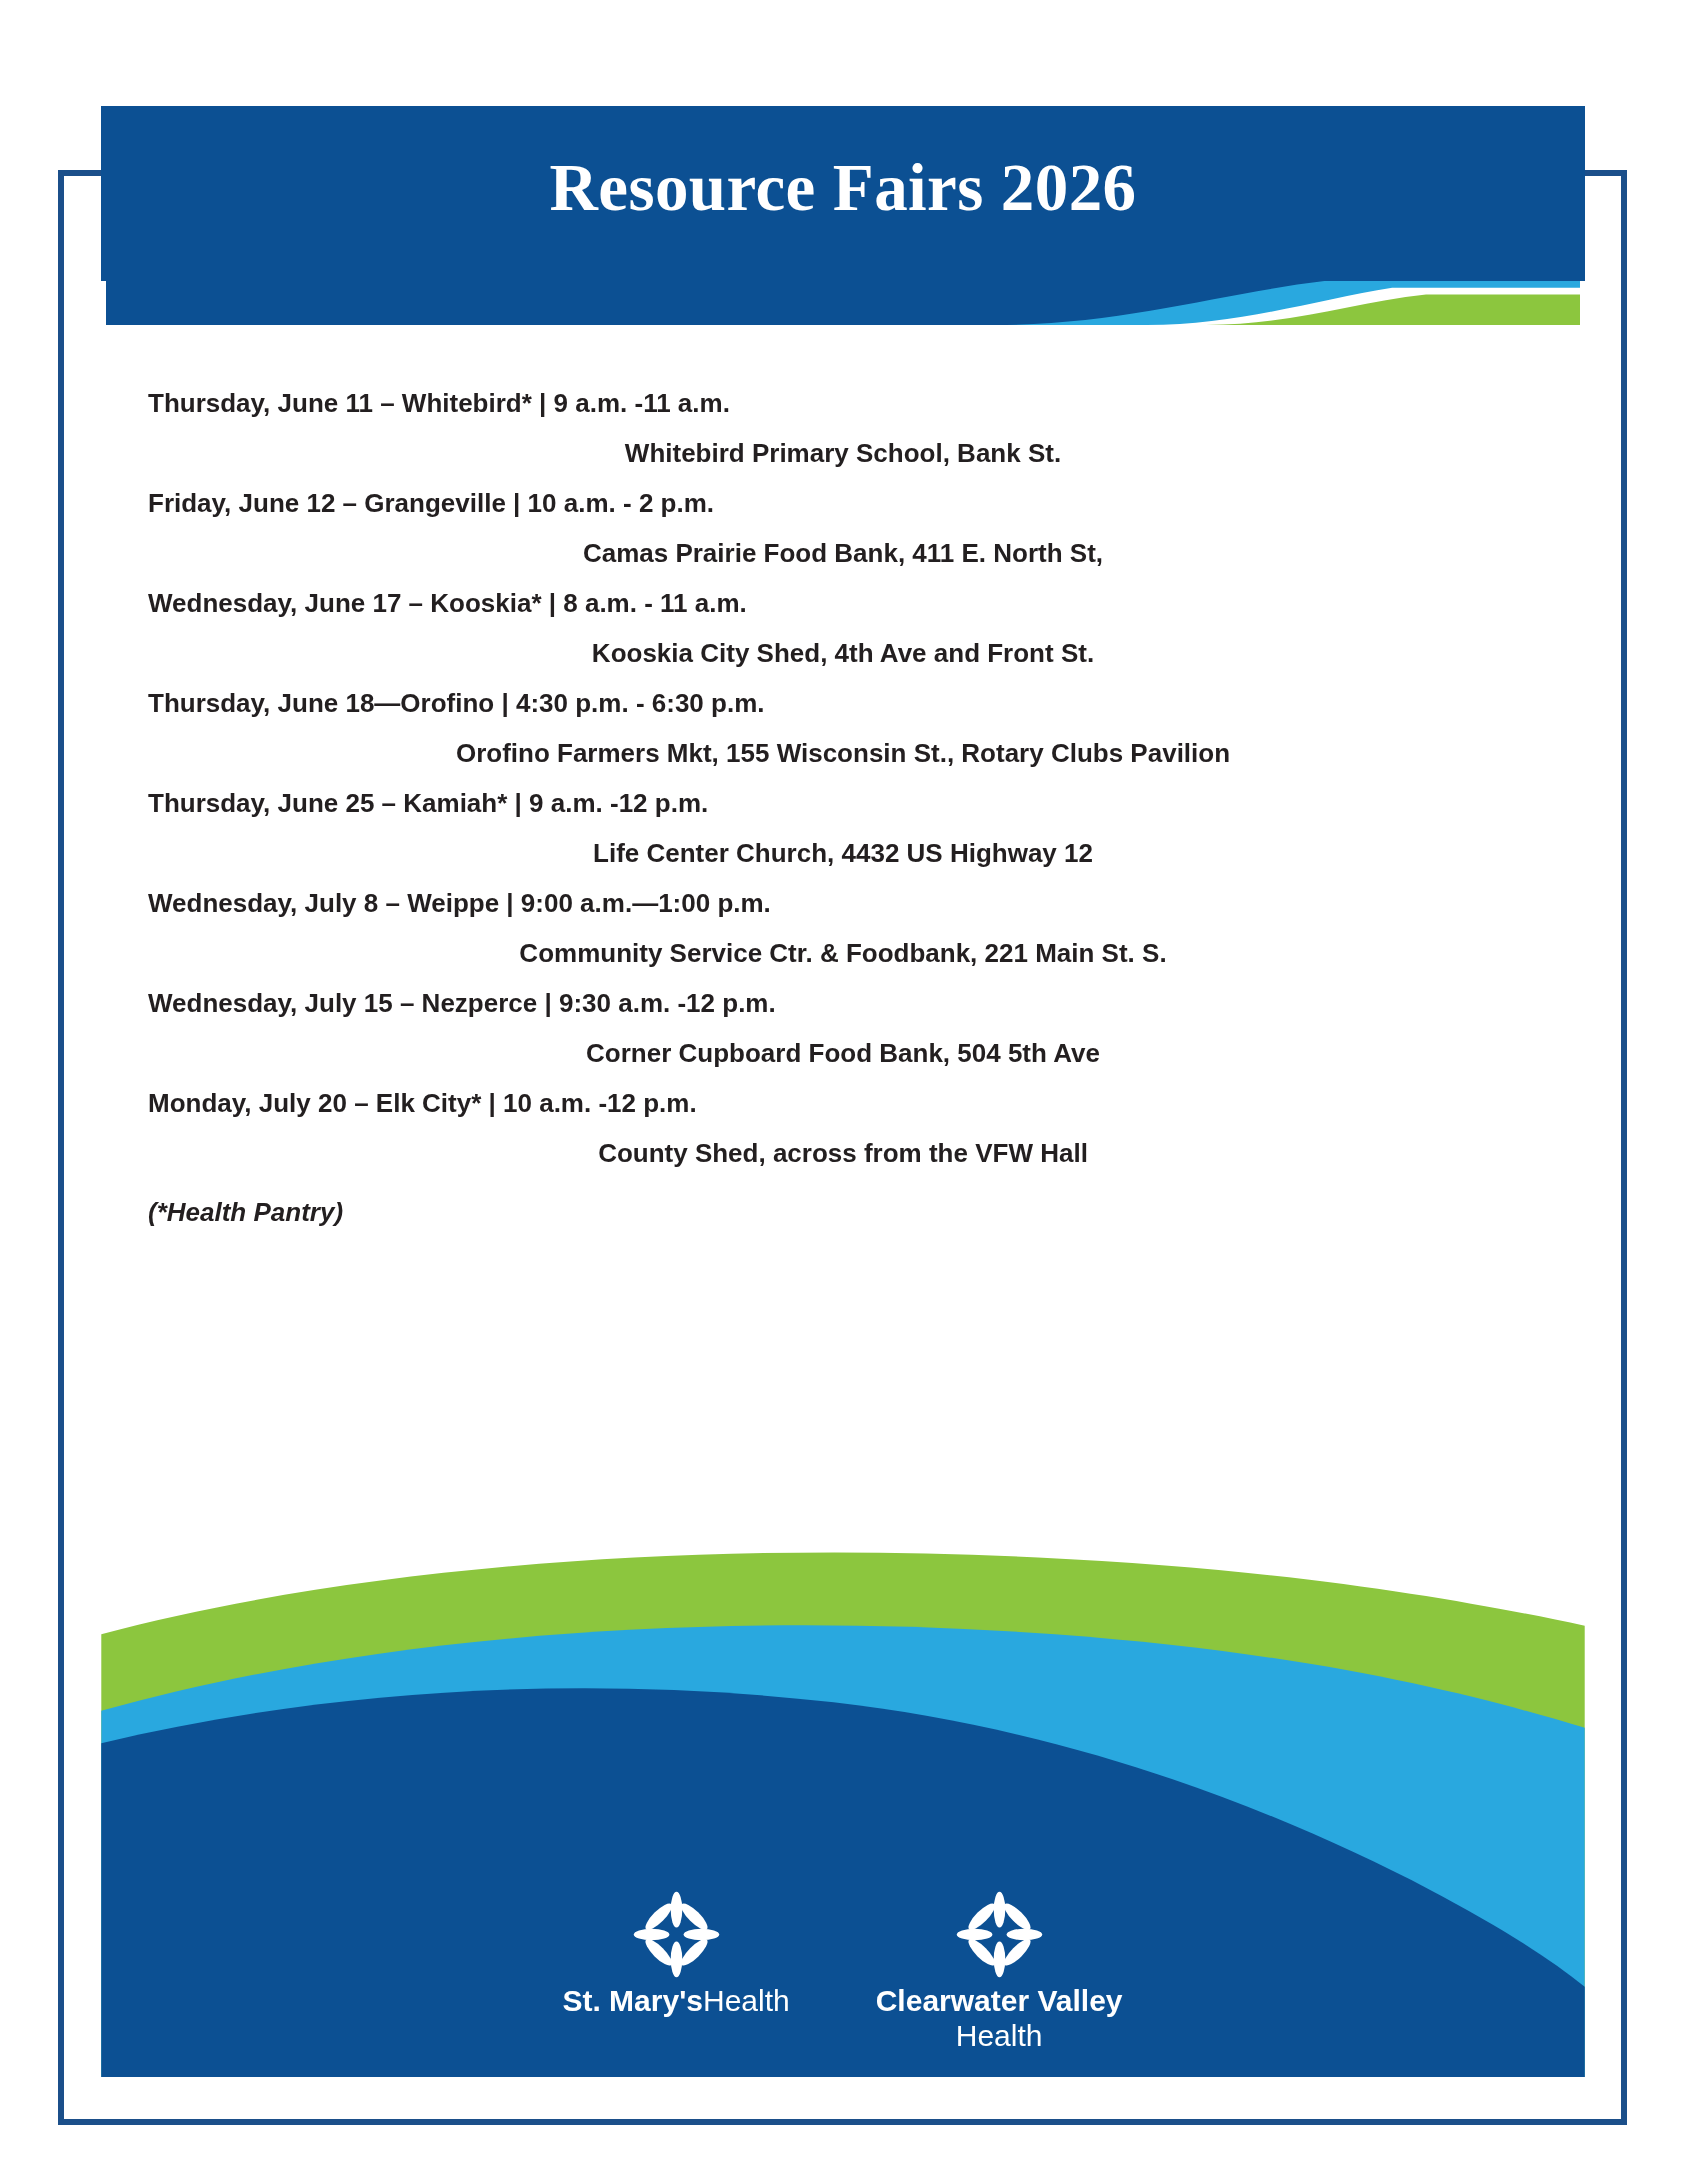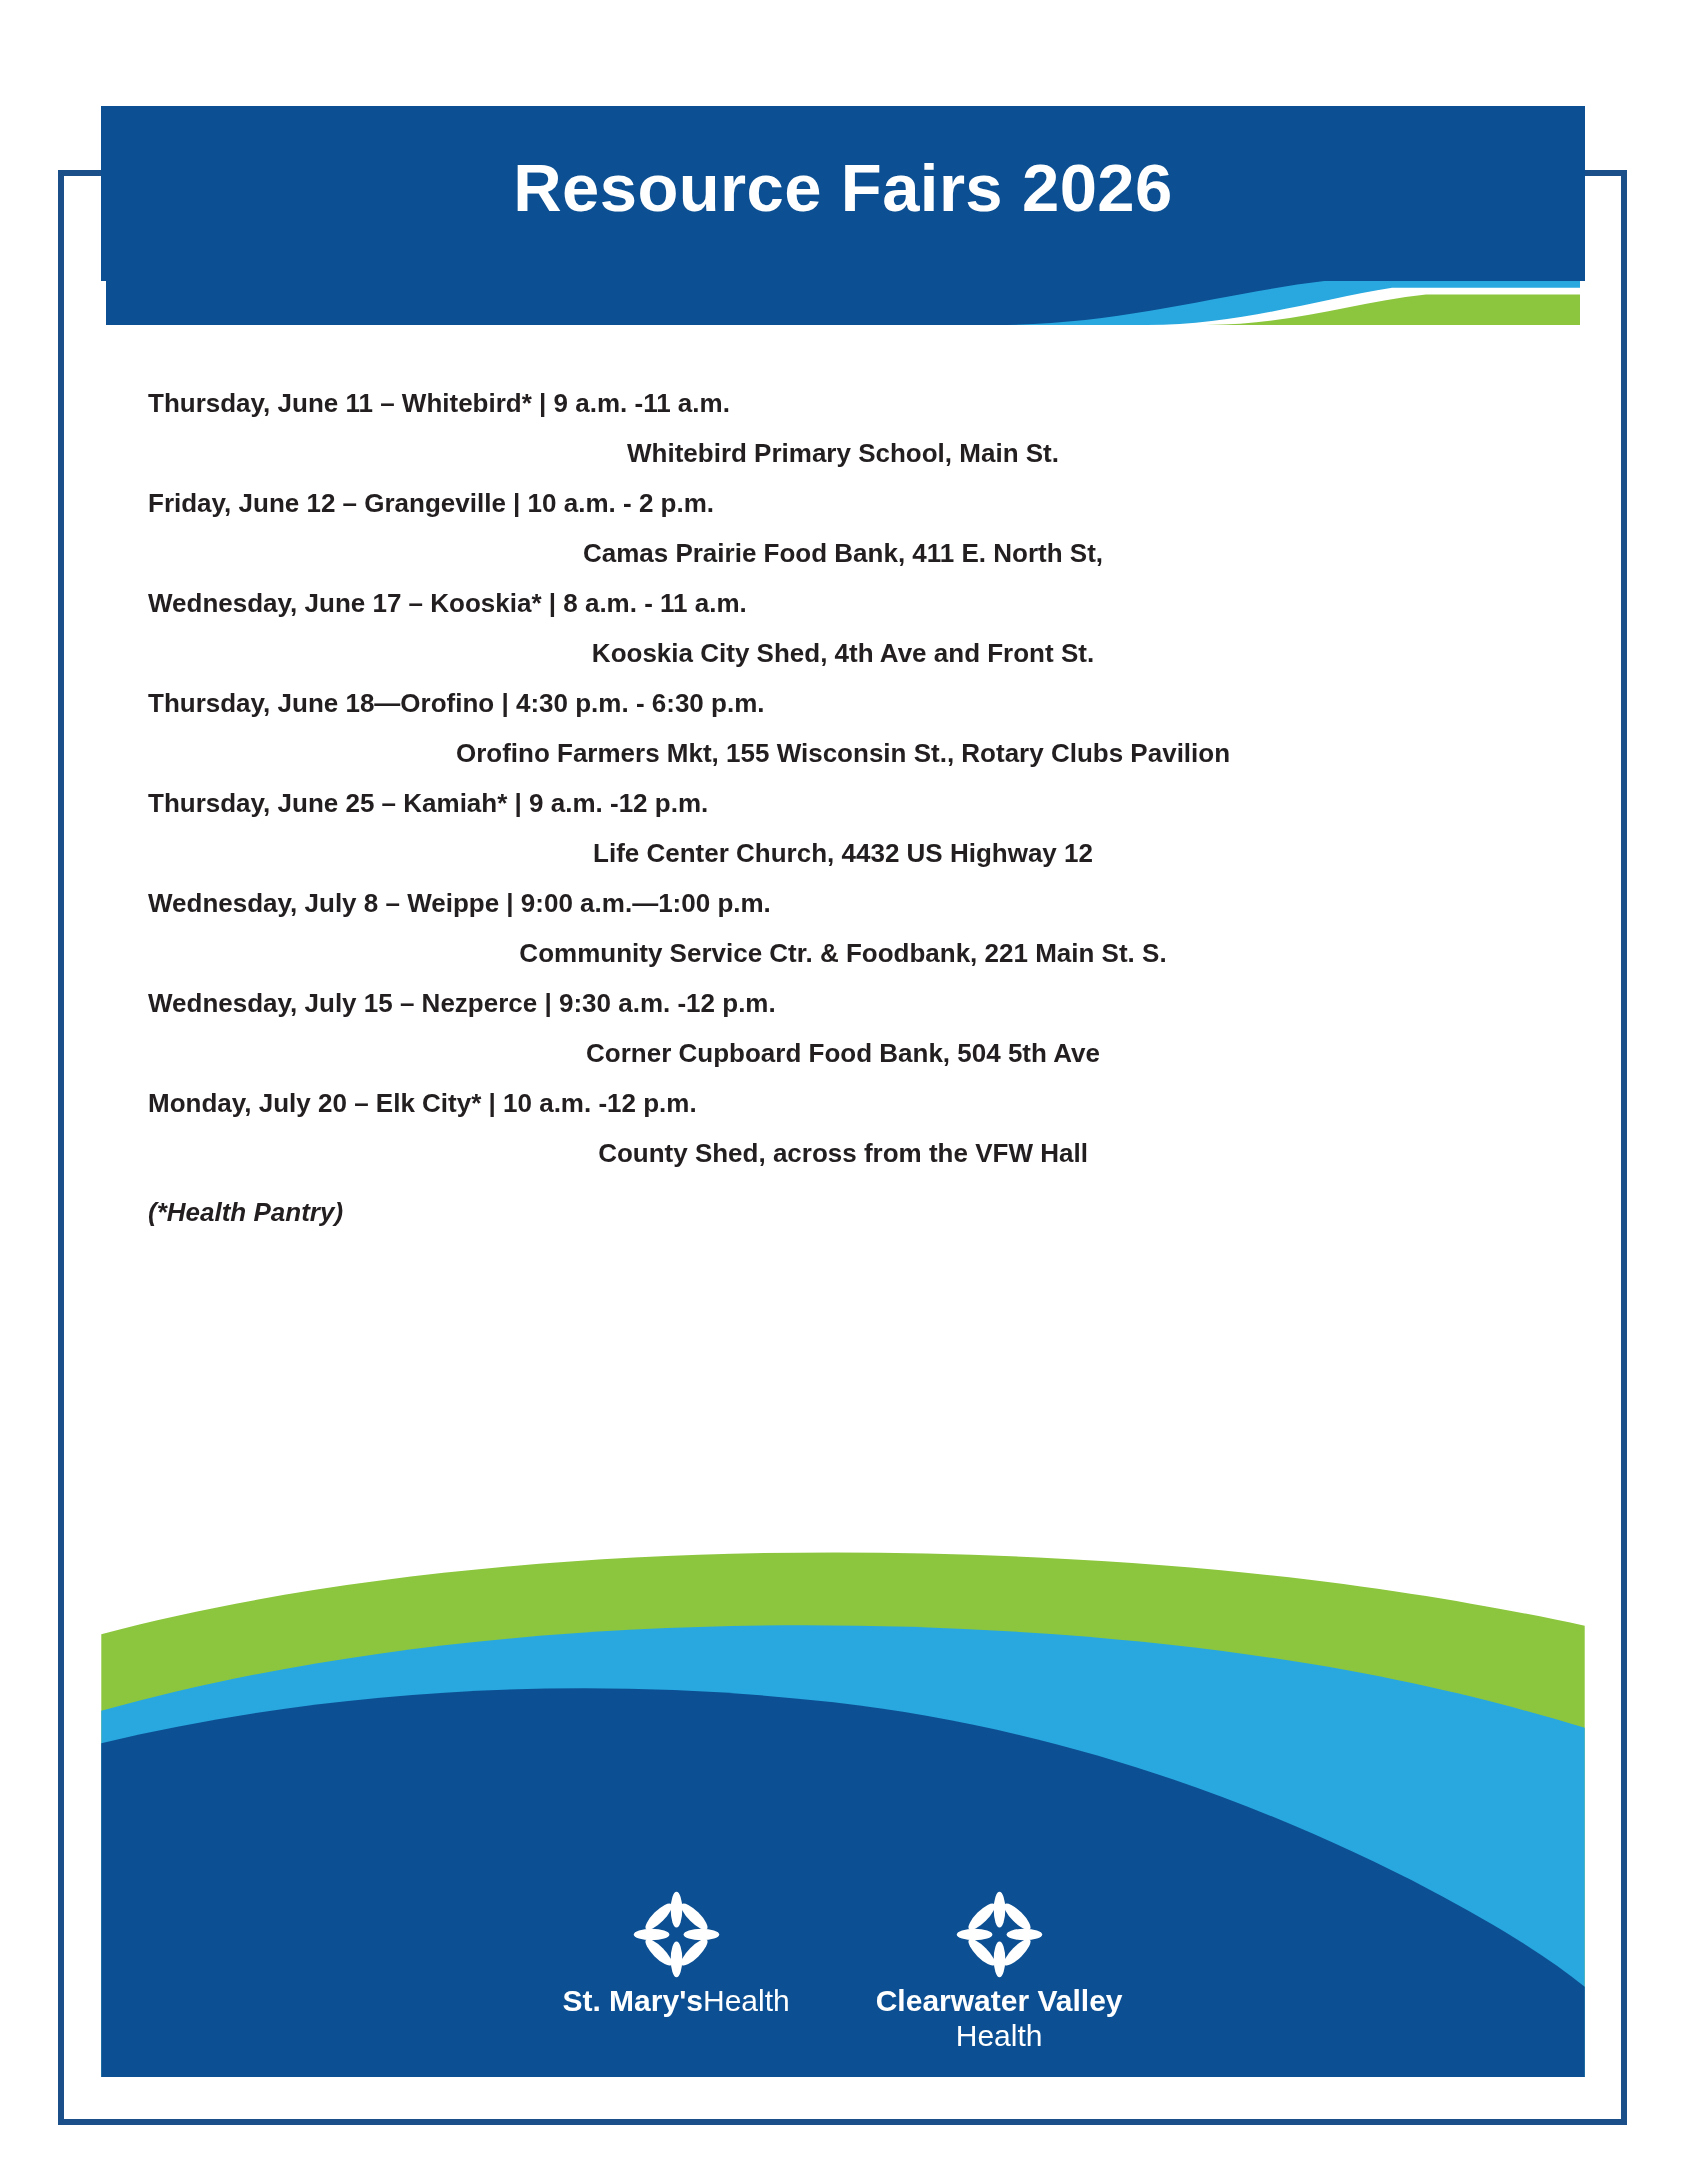--- a/index.html
+++ b/index.html
@@ -39,21 +39,21 @@
   .header-title {
     position: absolute;
     left: 0;
     right: 0;
     top: 43px;
     text-align: center;
     color: #ffffff;
     font-size: 67px;
     font-weight: bold;
     letter-spacing: 0.4px;
-    font-family: Liberation Sans, sans-serif;
+    font-family: Liberation Serif, serif;
   }
 
   
   .header-swoosh {
     position: absolute;
     left: 101px;
     top: 281px;
     width: 1484px;
     height: 44px;
     overflow: hidden;
@@ -168,21 +168,21 @@
     <path d="M1050 52 C1200 52 1320 14 1440 0 L1742 0 L1742 52 Z" fill="#29a8df"></path>
     <path d="M1230 52 C1340 52 1430 22 1520 8 L1742 8 L1742 52 Z" fill="#ffffff"></path>
     <path d="M1300 52 C1400 52 1470 26 1560 16 L1742 16 L1742 52 Z" fill="#8cc63e"></path>
   </svg>
 </div>
 
 <div class="content">
 
   <div class="event">
     <div class="event-line">Thursday, June 11 – Whitebird* | 9 a.m. -11 a.m.</div>
-    <div class="event-venue">Whitebird Primary School, Main St.</div>
+    <div class="event-venue">Whitebird Primary School, Bank St.</div>
   </div>
 
   <div class="event">
     <div class="event-line">Friday, June 12 – Grangeville | 10 a.m. - 2 p.m.</div>
     <div class="event-venue">Camas Prairie Food Bank, 411 E. North St,</div>
   </div>
 
   <div class="event">
     <div class="event-line">Wednesday, June 17 – Kooskia* | 8 a.m. - 11 a.m.</div>
     <div class="event-venue">Kooskia City Shed, 4th Ave and Front St.</div>

